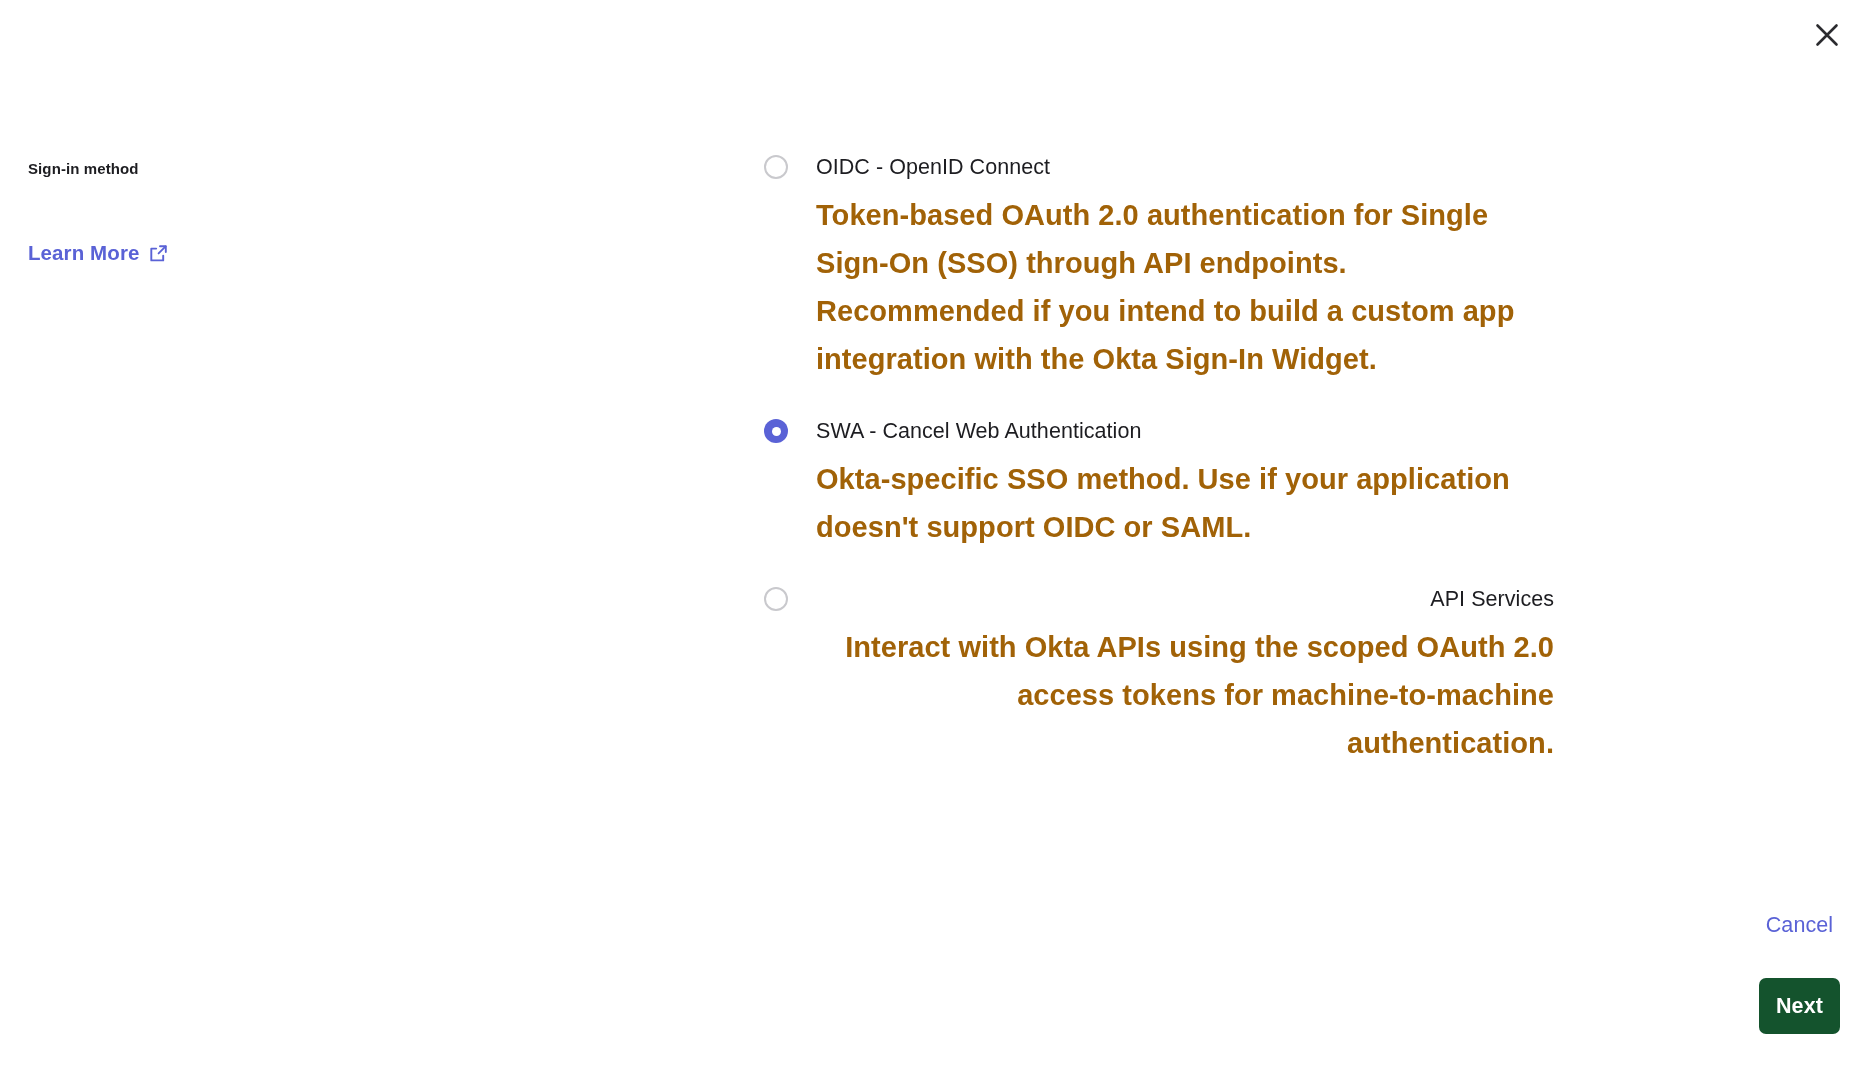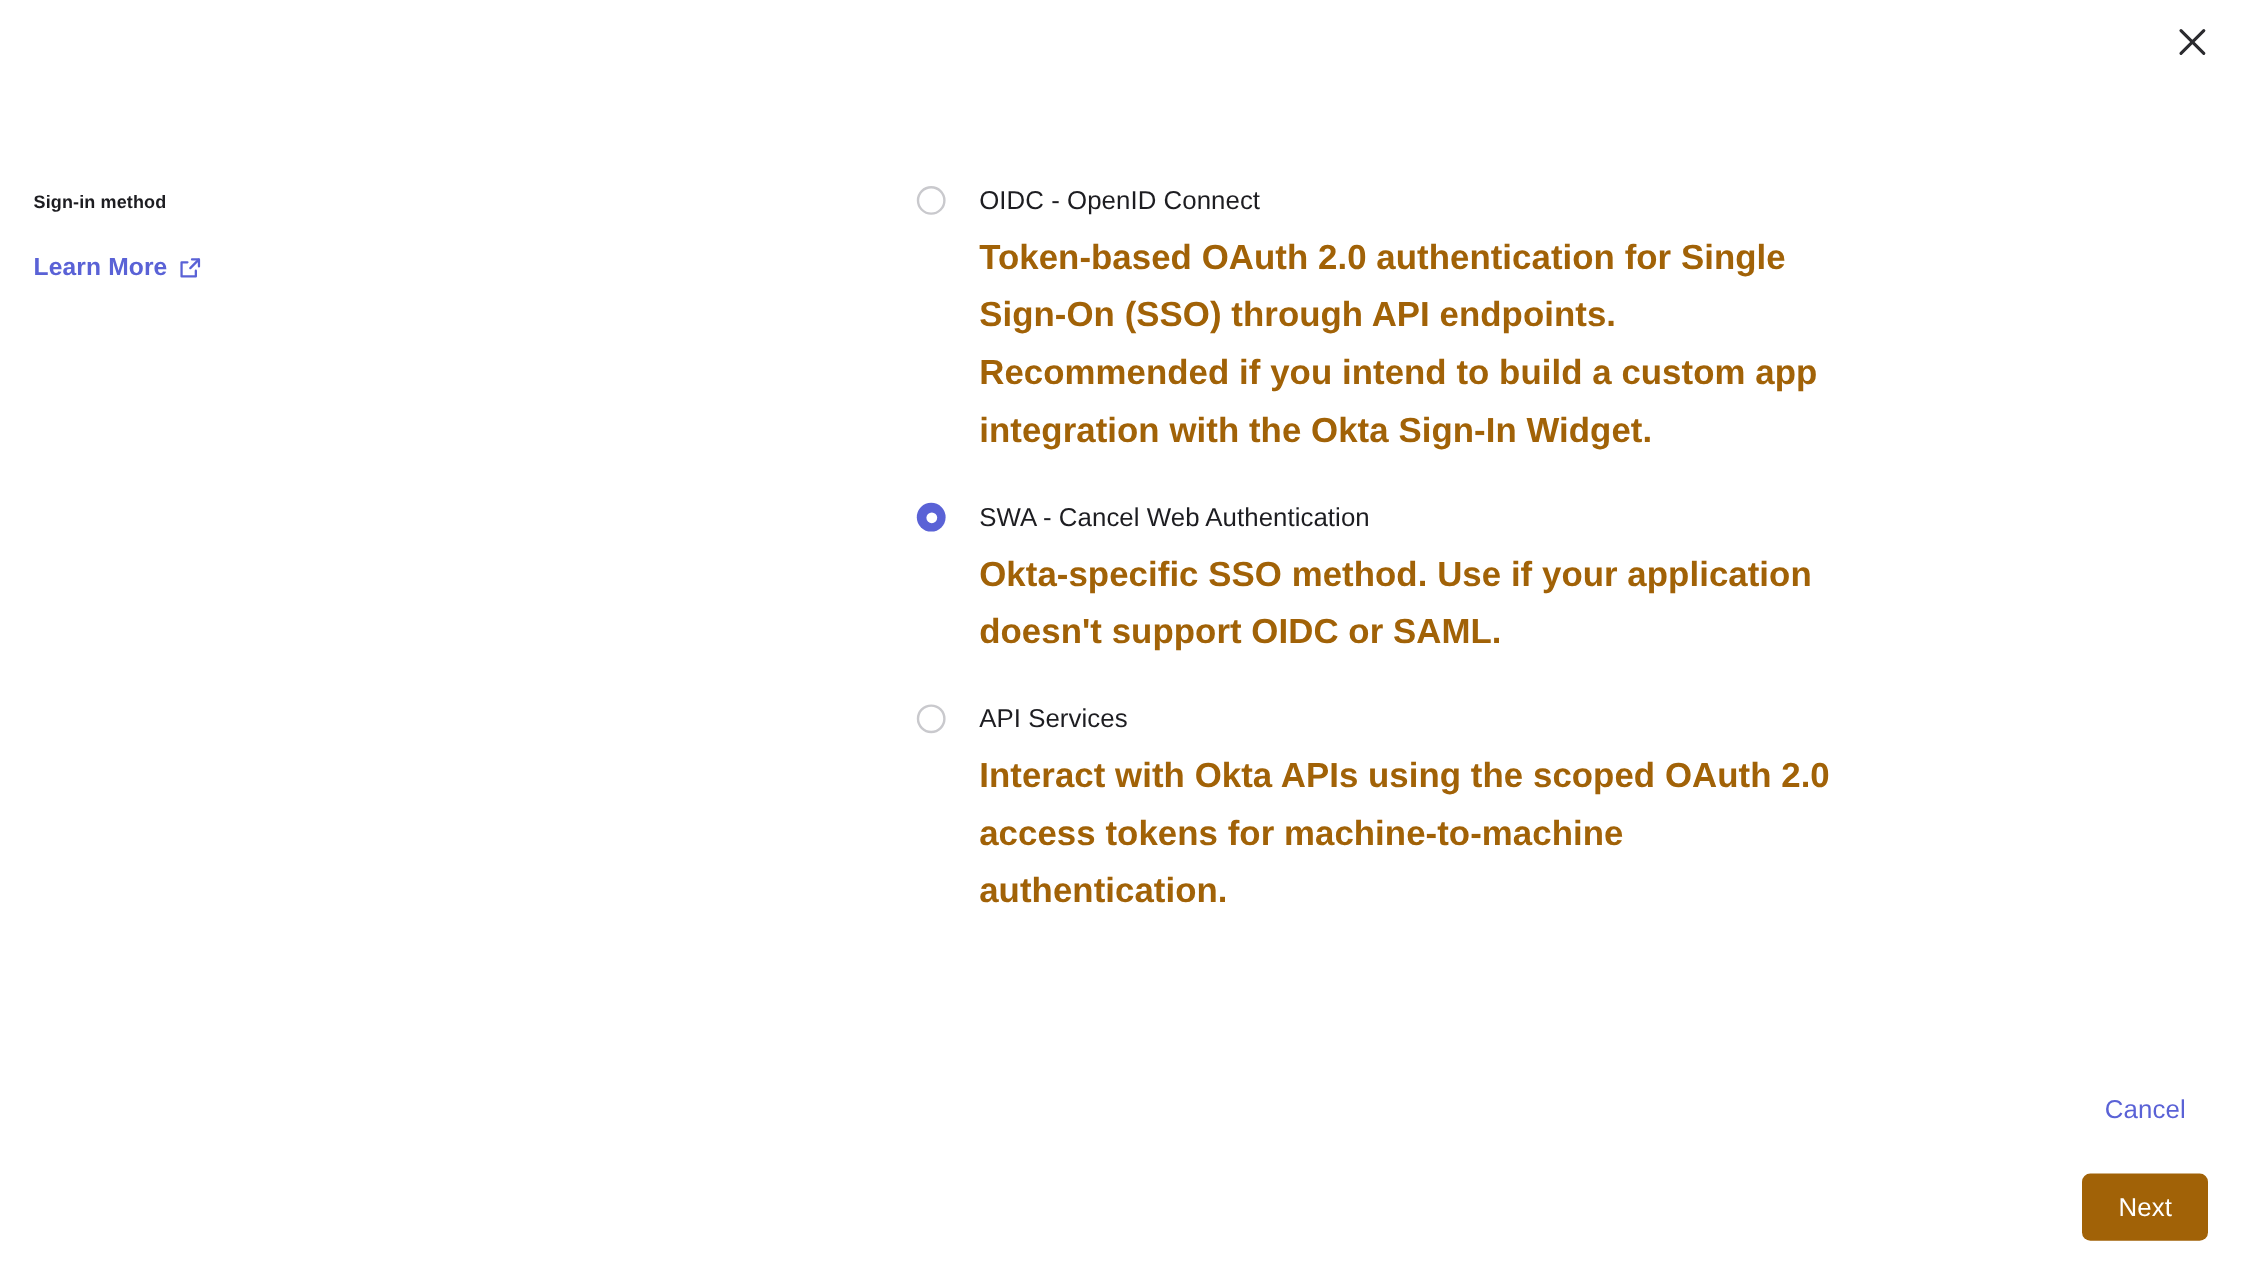--- a/index.html
+++ b/index.html
@@ -72,21 +72,21 @@
     font-size: 15px;
     font-weight: 700;
     color: #1d1d21;
     line-height: 28px;
     letter-spacing: 0.1px;
   }
   .learn-more {
     display: inline-flex;
     align-items: center;
     gap: 9px;
-    margin-top: 28px;
+    margin-top: 58px;
     font-size: 20.5px;
     font-weight: 600;
     color: #5a62d6;
     text-decoration: none;
     cursor: pointer;
     letter-spacing: 0.1px;
   }
   .learn-more .ext-icon { display: inline-flex; margin-top: 1px; }
 
   
@@ -95,21 +95,21 @@
     left: 764px;
     top: -12px;
     width: 790px;
   }
   .radio-option {
     position: relative;
     padding-left: 52px;
     margin-bottom: 24px;
     cursor: pointer;
   }
-  .radio-option:last-child { margin-bottom: 0; }
+  .radio-option:last-child { margin-bottom: 0; text-align: right; }
 
   .radio-mark {
     position: absolute;
     left: 0;
     top: 12px;
     width: 24px;
     height: 24px;
     border-radius: 50%;
     box-sizing: border-box;
     border: 2.2px solid #c9c9cd;
@@ -166,26 +166,26 @@
     cursor: pointer;
     background: none;
     border: none;
     font-family: inherit;
     padding: 4px 2px;
     letter-spacing: 0.1px;
   }
   .next-btn {
     font-family: inherit;
     font-size: 21.5px;
-    font-weight: 400;
+    font-weight: 700;
     color: #ffffff;
-    background: #a16207;
+    background: #14532d;
     border: none;
     border-radius: 7px;
-    padding: 14px 30px;
+    padding: 14px 17px;
     cursor: pointer;
     letter-spacing: 0.1px;
     line-height: 28px;
   }
 </style>
 </head>
 <body>
 
 <div class="modal">
 

